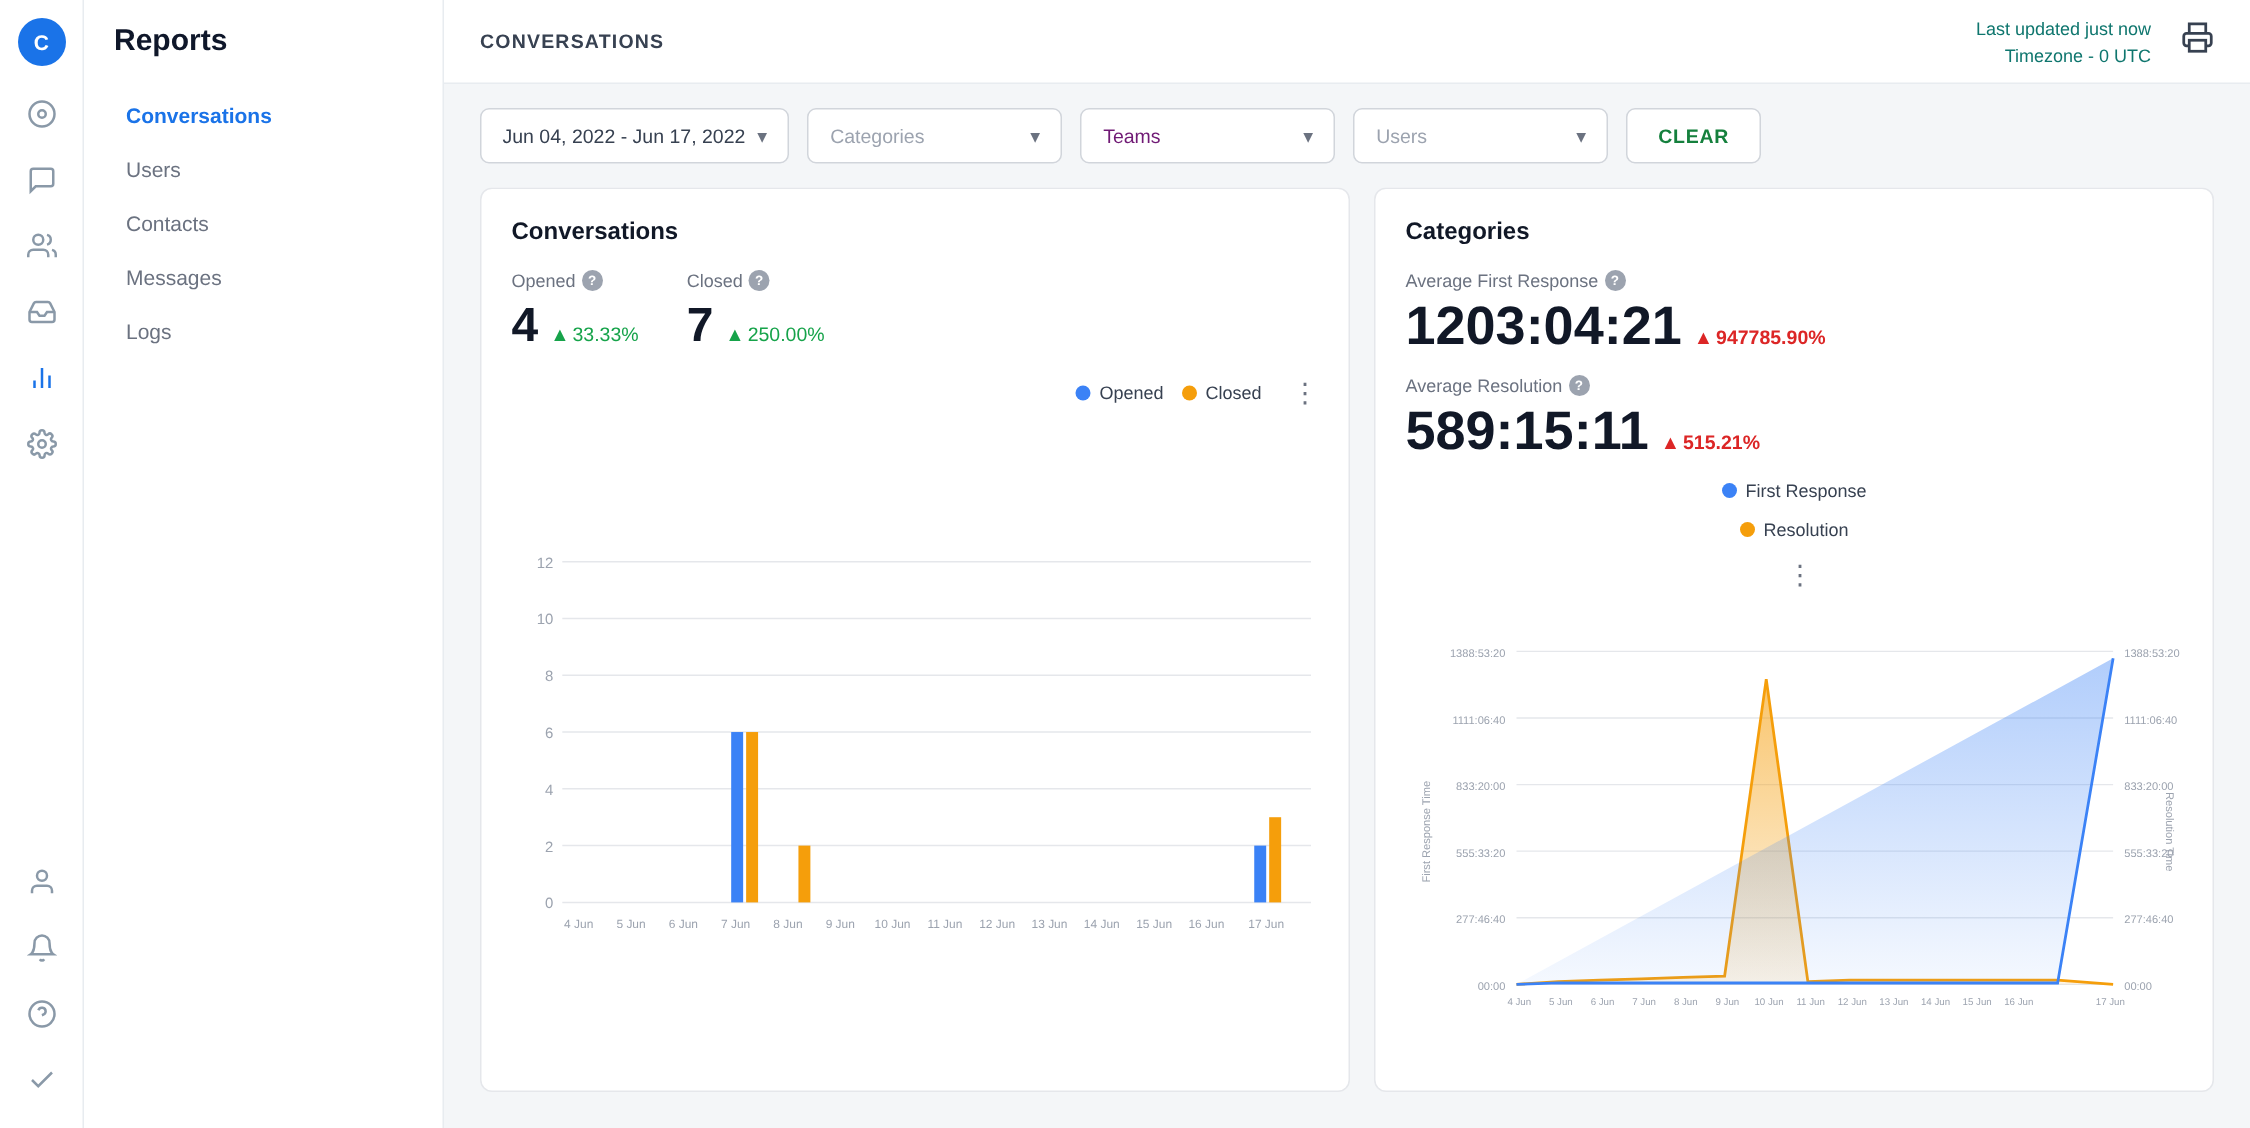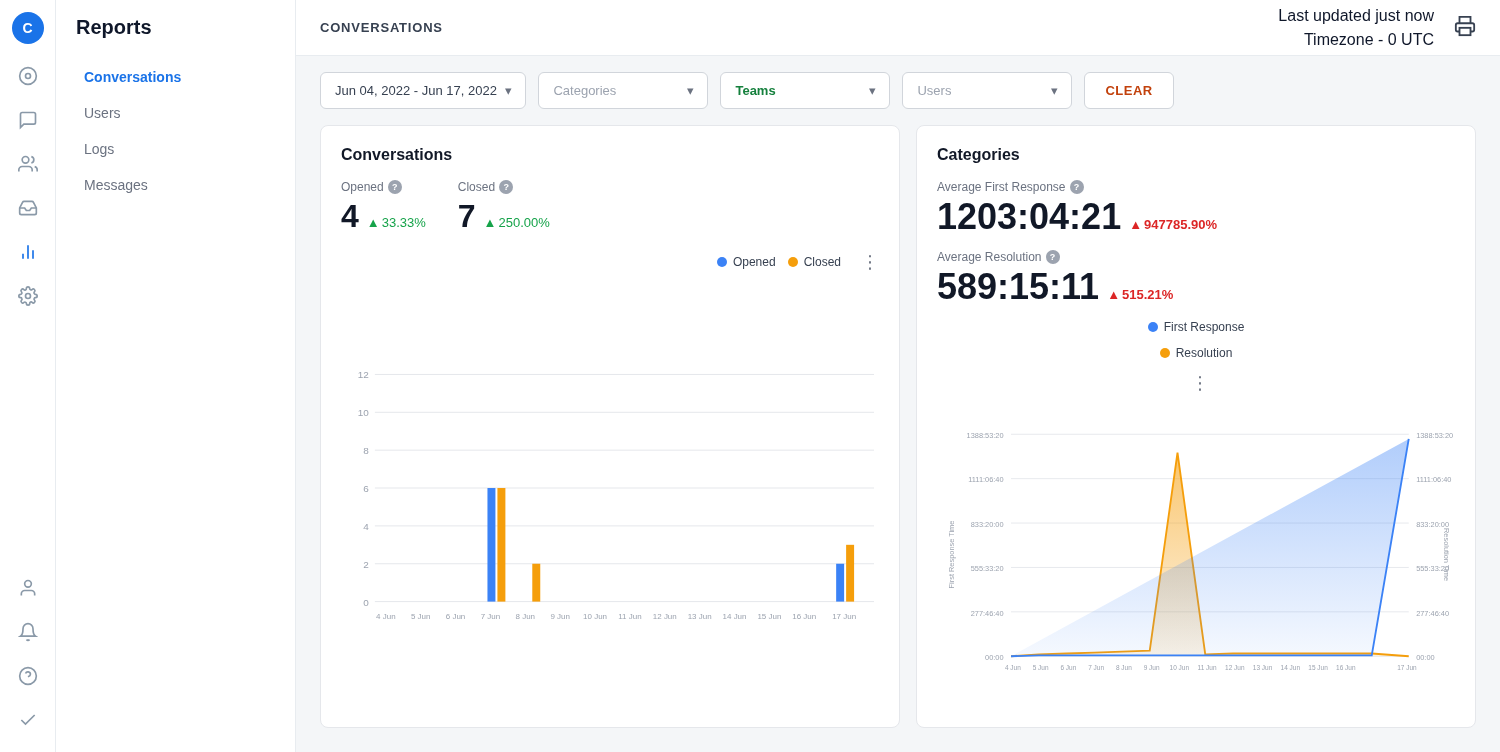--- a/index.html
+++ b/index.html
@@ -69,21 +69,21 @@
       padding: 0 24px;
       height: 56px;
       display: flex;
       align-items: center;
       justify-content: space-between;
     }
     .topbar .page-title {
       font-size: 13px; font-weight: 700; color: #374151; letter-spacing: 0.8px; text-transform: uppercase;
     }
     .topbar .last-updated {
-      font-size: 16px; color: #0f172a; text-align: right; line-height: 1.5;
+      font-size: 12px; color: #0f766e; text-align: right; line-height: 1.5;
     }
     .topbar .print-icon {
       margin-left: 12px; color: #374151; cursor: pointer;
     }
 
     
     .filter-bar {
       padding: 16px 24px;
       display: flex;
       gap: 12px;
@@ -105,21 +105,21 @@
     }
     .filter-select .chevron { margin-left: auto; color: #6b7280; }
     .filter-select.medium { min-width: 170px; }
     .clear-btn {
       padding: 10px 20px;
       background: #fff;
       border: 1px solid #d1d5db;
       border-radius: 6px;
       font-size: 13px;
       font-weight: 600;
-      color: #c2410c;
+      color: #15803d;
       cursor: pointer;
       letter-spacing: 0.5px;
     }
 
     
     .content-area {
       flex: 1;
       padding: 0 24px 24px;
       display: flex;
       gap: 16px;
@@ -240,22 +240,23 @@
           <polyline points="20 6 9 17 4 12"></polyline>
         </svg>
     </div>
   </div>
 </div>
 
 <div class="left-nav">
   <div class="reports-title">Reports</div>
   <div class="nav-item active">Conversations</div>
   <div class="nav-item">Users</div>
+  <div class="nav-item">Contacts</div>
+  <div class="nav-item">Messages</div>
   <div class="nav-item">Logs</div>
-  <div class="nav-item">Messages</div>
 </div>
 
 <div class="main">
 
   <div class="topbar">
     <span class="page-title">CONVERSATIONS</span>
     <div style="display:flex;align-items:center;gap:8px;">
       <div class="last-updated">
         <div>Last updated just now</div>
         <div>Timezone - 0 UTC</div>
@@ -273,21 +274,21 @@
   <div class="filter-bar">
     <div class="filter-select">
       <span>Jun 04, 2022 - Jun 17, 2022</span>
       <span class="chevron">▾</span>
     </div>
     <div class="filter-select medium">
       <span style="color:#9ca3af;">Categories</span>
       <span class="chevron">▾</span>
     </div>
     <div class="filter-select medium">
-      <span style="color:#15803d;font-weight:bold;">Teams</span>
+      <span style="color:#701a75;">Teams</span>
       <span class="chevron">▾</span>
     </div>
     <div class="filter-select medium">
       <span style="color:#9ca3af;">Users</span>
       <span class="chevron">▾</span>
     </div>
     <button class="clear-btn">CLEAR</button>
   </div>
 
   <div class="content-area">

